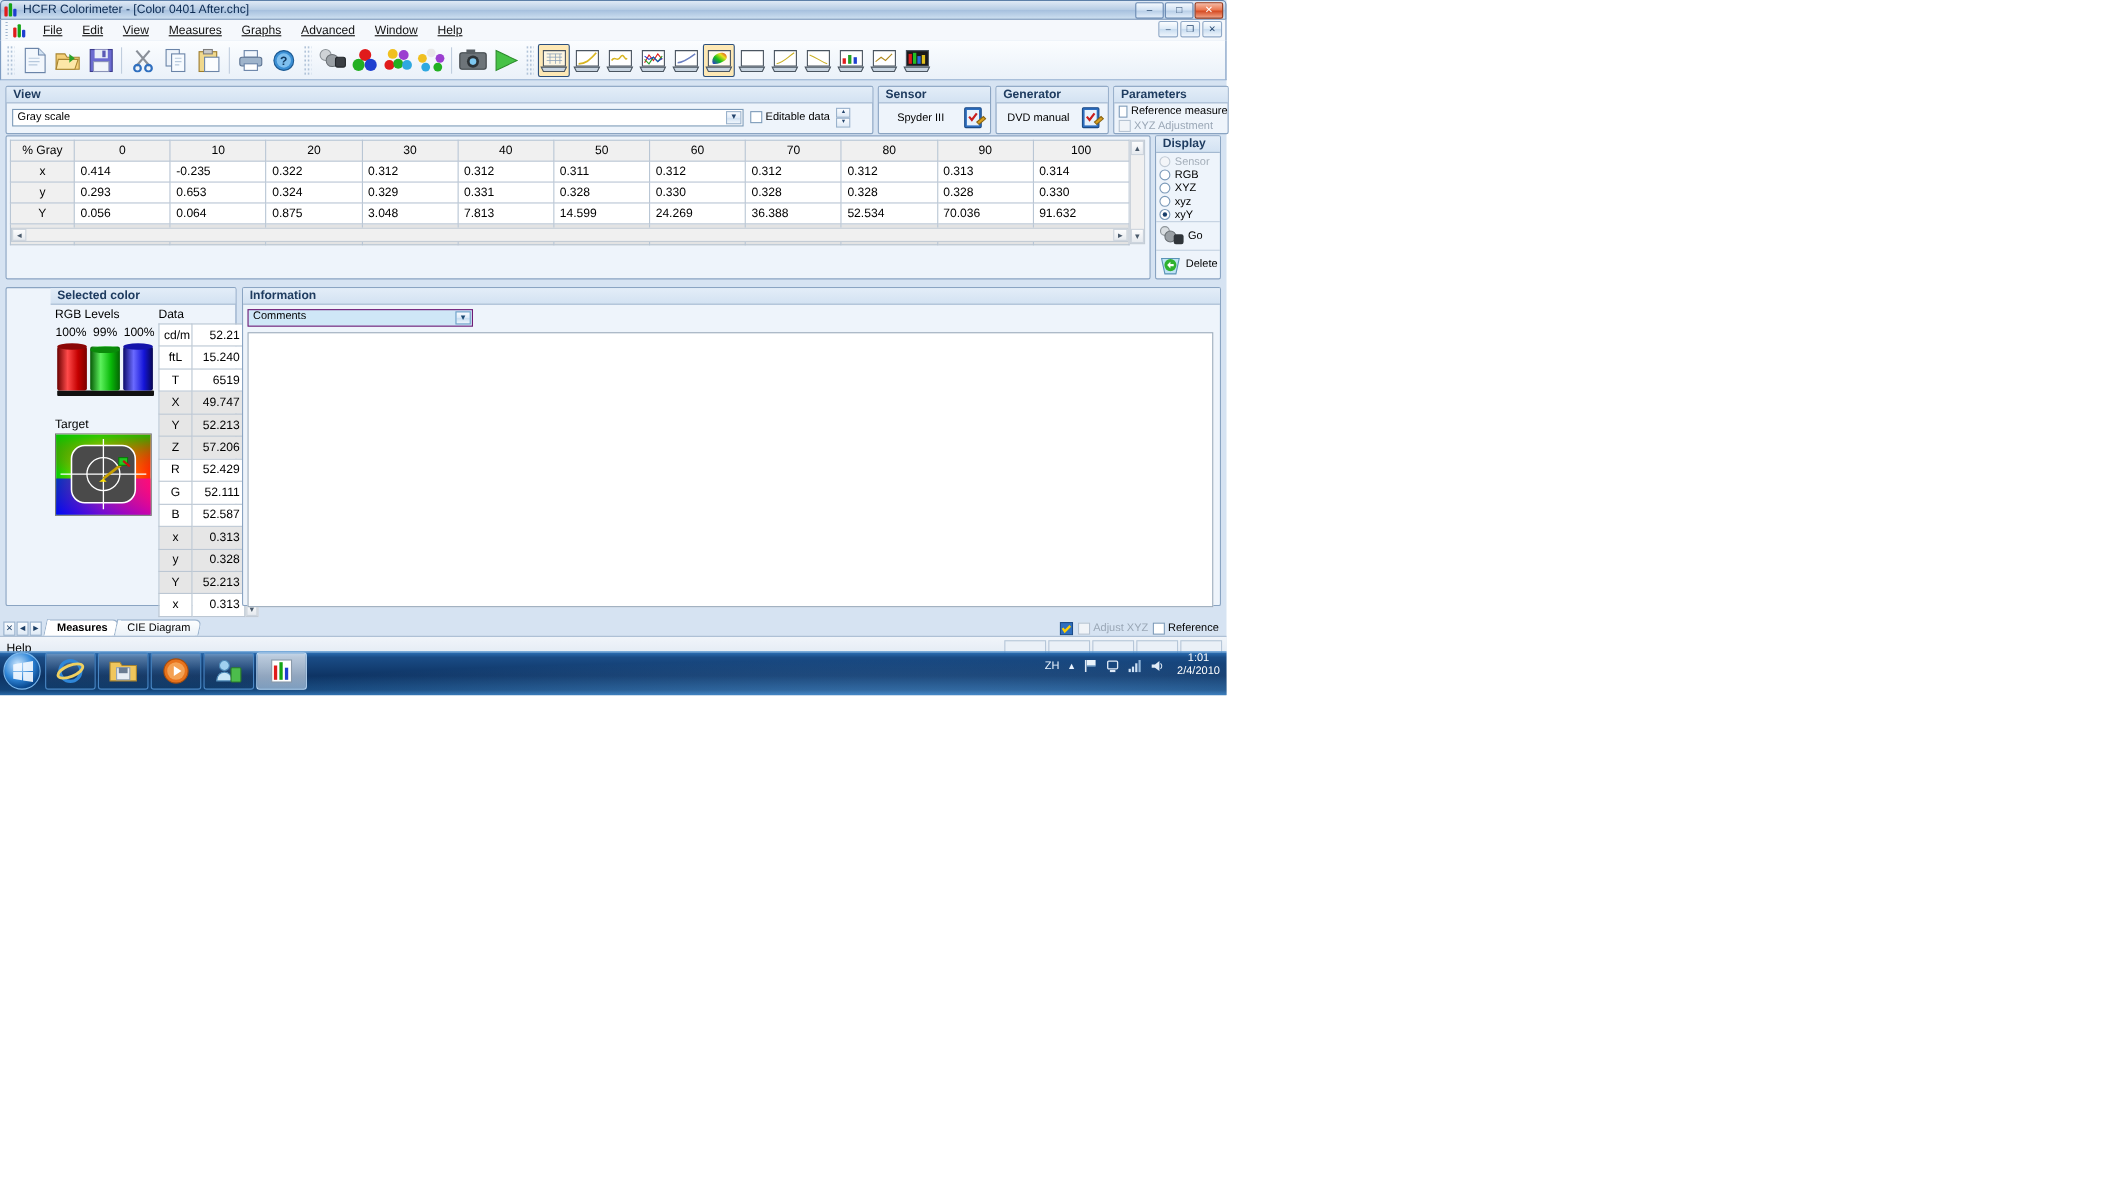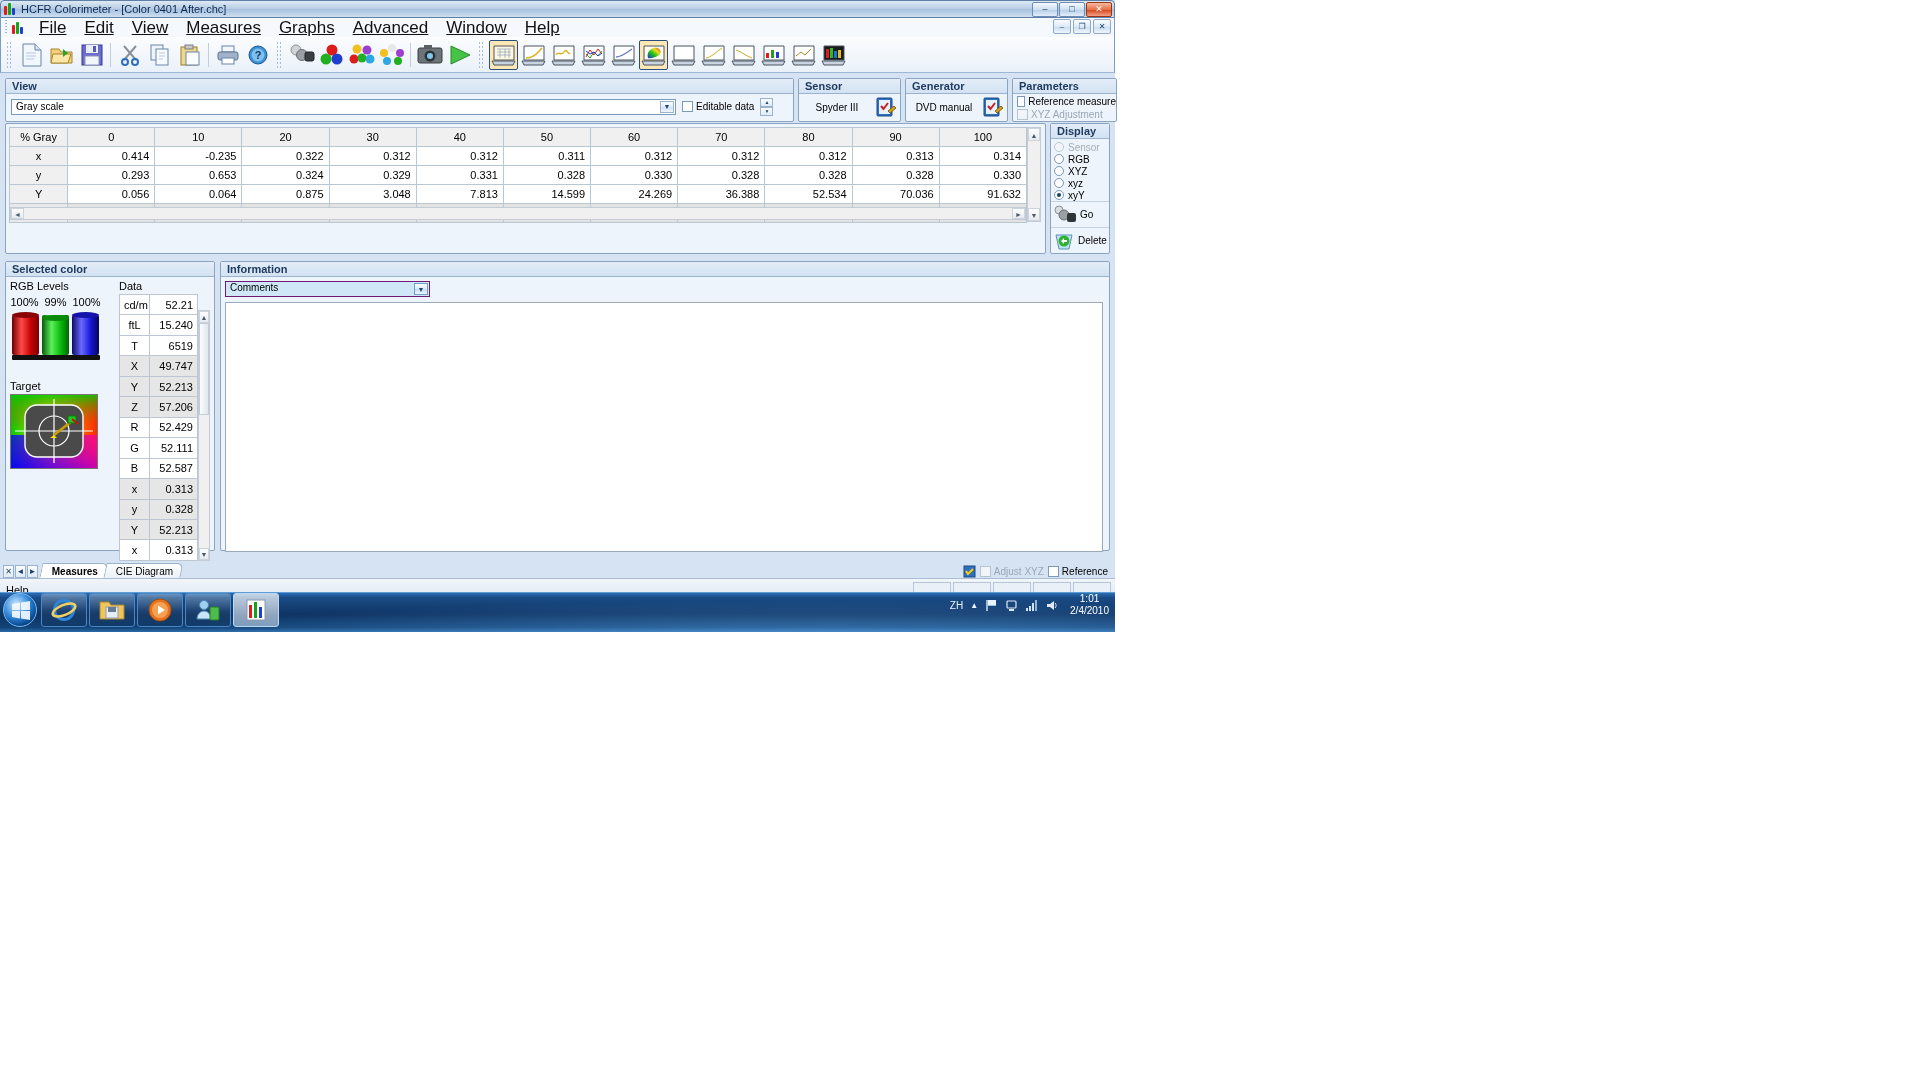--- a/index.html
+++ b/index.html
@@ -50,21 +50,21 @@
     border-left:1px solid #7e9cc2; border-right:1px solid #7e9cc2;
     padding-left: 2px;
     position: relative;
   }
   .grip { width:6px; height:15px; margin-right:2px;
     background: repeating-linear-gradient(180deg,#9fb4cd 0 1px, transparent 1px 3px);
     background-position: 2px 0; background-size: 2px 100%; background-repeat: repeat-y;
   }
   .mini-ico { width:13px;height:12px;display:flex;align-items:flex-end;gap:1px;margin:0 5px 0 1px;}
   .mini-ico i { display:block;width:3px;border-radius:1px; }
-  .menuitem { font-size: 17px; color: #111; padding: 2px 9px; cursor: default; white-space: nowrap;}
+  .menuitem { font-size: 11px; color: #111; padding: 2px 9px; cursor: default; white-space: nowrap;}
   .menuitem u { text-decoration: underline; }
   .mdi-btns { position:absolute; right:3px; top:1px; display:flex; gap:2px;}
   .mdi-btn { width:18px;height:15px;border:1px solid #8fa8c6;border-radius:2px;
     background:linear-gradient(180deg,#fbfdff,#dceaf7 50%,#c8dcf0 51%,#eef5fc);
     font-size:8px;color:#24456d;display:flex;align-items:center;justify-content:center;}
 
   
   .toolbar {
     height: 36px; display: flex; align-items: center;
     background: linear-gradient(180deg,#fbfdff,#eaf1f9);
@@ -125,21 +125,21 @@
 
   
   #gsPanel{position:absolute;left:5px;top:123px;width:1041px;height:131px;}
   .gs-wrap{position:relative;padding:3px 3px 0 3px;}
   table.gs{border-collapse:collapse;table-layout:fixed;width:1018px;font-size:11px;}
   table.gs th, table.gs td{
     border:1px solid #b9c6d4; height:19px; padding:0 5px; color:#000; font-weight:normal;
   }
   table.gs th{background:#f0f0f0;text-align:center;font-weight:normal;}
   table.gs td.rh{background:#f0f0f0;text-align:center;}
-  table.gs td{background:#fff;text-align:right;}
+  table.gs td{background:#fff;text-align:left;}
   table.gs tr.de td{background:#e3e3e3;}
   table.gs tr.de td.rh{background:#e9e9e9;font-weight:bold;}
   .vscroll{position:absolute;right:4px;top:3px;width:14px;height:95px;
     background:#f0f0f0;border:1px solid #c3ccd6;display:flex;flex-direction:column;justify-content:space-between;}
   .vscroll span{height:13px;font-size:7px;text-align:center;line-height:13px;color:#4a5a6b;
     background:linear-gradient(180deg,#fdfdfd,#e6eaef);border:1px solid #ccd4dd;}
   .hscroll{position:absolute;left:4px;bottom:3px;width:1016px;height:13px;
     background:#f0f0f0;border:1px solid #c3ccd6;display:flex;justify-content:space-between;}
   .hscroll span{width:13px;font-size:7px;text-align:center;line-height:11px;color:#4a5a6b;
     background:linear-gradient(180deg,#fdfdfd,#e6eaef);border:1px solid #ccd4dd;}
@@ -151,21 +151,21 @@
   .radio.dis{color:#a4aeb9;}
   .rdot{width:10px;height:10px;border-radius:50%;border:1px solid #7b99b8;background:#fff;
      display:flex;align-items:center;justify-content:center;}
   .rdot.dis{border-color:#c0cad5;background:#f3f5f8;}
   .rdot i{width:4px;height:4px;border-radius:50%;background:#1a3f6b;display:none;}
   .rdot.on i{display:block;}
   .dbtn{display:flex;align-items:center;gap:3px;border-top:1px solid #c3d1e0;padding:2px 0 2px 2px;height:26px;}
   .dbtn span{font-size:10px;color:#000;}
 
   
-  #selPanel{position:absolute;left:5px;top:261px;width:210px;height:290px;}
+  #selPanel{position:absolute;left:5px;top:261px;width:210px;height:290px;padding-left:40px;}
   .sc-body{display:flex;padding:3px 0 0 4px;}
   .sc-left{width:105px;}
   .sc-ttl{font-size:11px;color:#000;margin-bottom:2px;}
   .bars{position:relative;height:60px;margin-top:20px;}
   .pcts{position:absolute;top:-16px;left:0;display:flex;gap:2px;font-size:11px;color:#000;}
   .pcts span{width:29px;text-align:center;}
   .barrow{display:flex;gap:3px;align-items:flex-end;height:43px;padding-left:2px;}
   .bar{width:27px;height:40px;position:relative;}
   .bar .cyl{position:absolute;inset:0;}
   .plate{width:88px;height:5px;background:#111;margin-left:2px;border-radius:1px;}

